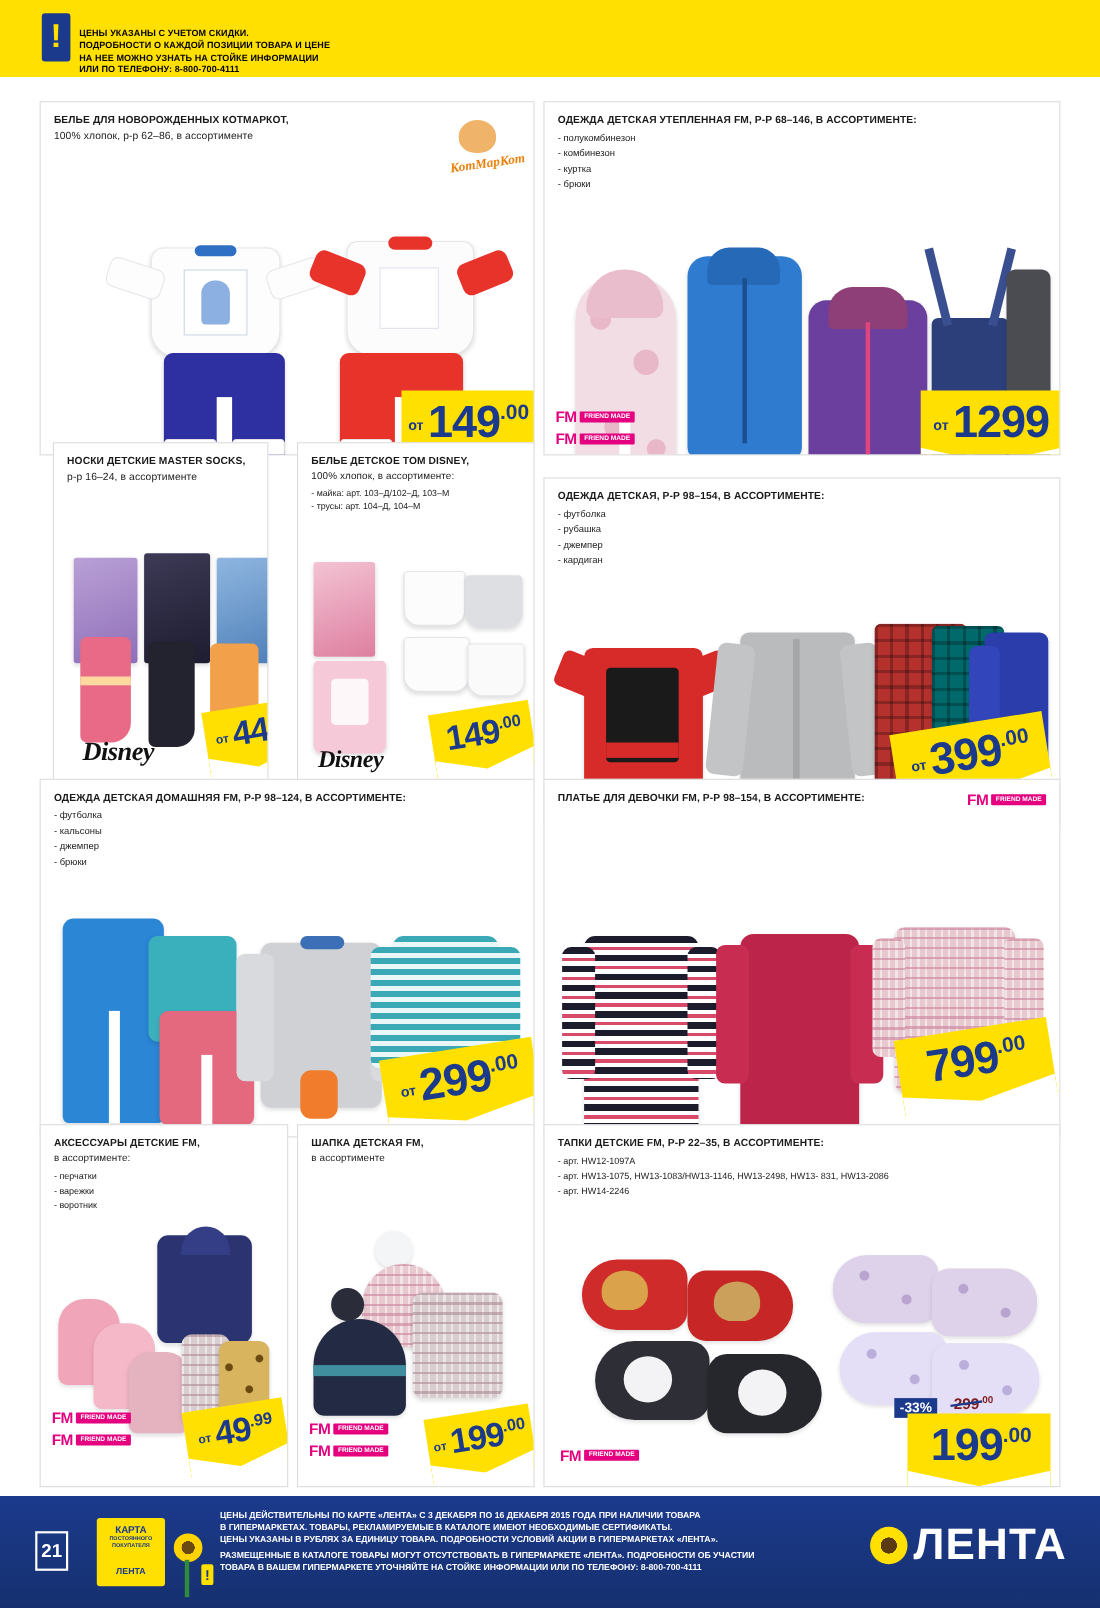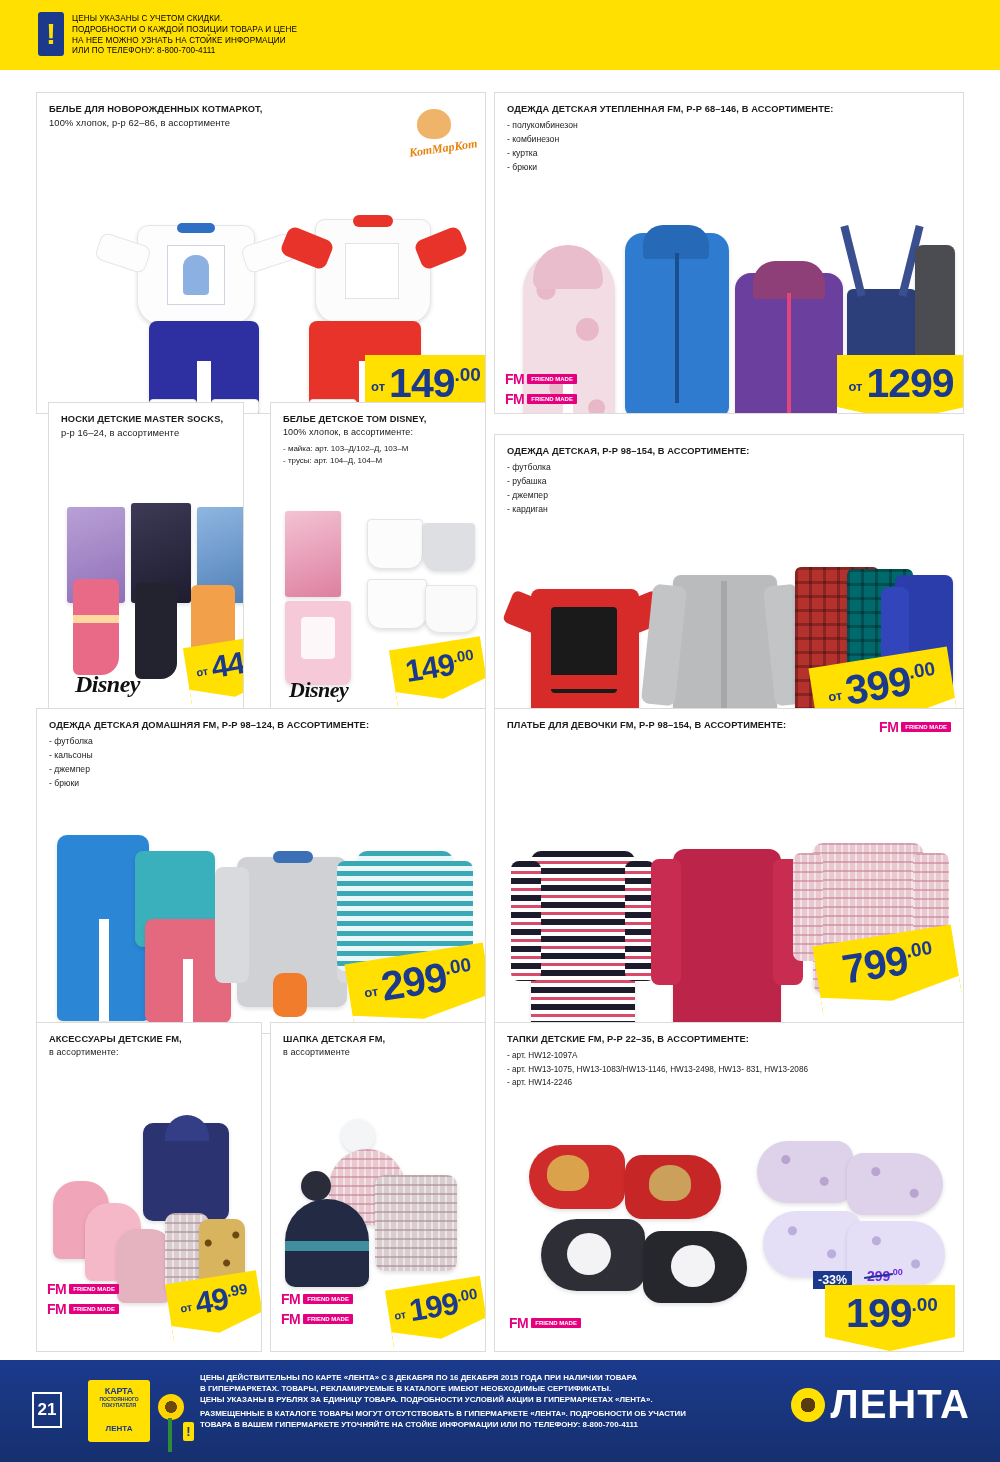--- a/index.html
+++ b/index.html
@@ -19,22 +19,22 @@
     position: absolute; left: 38px; top: 12px;
     display: flex; align-items: flex-start; gap: 8px;
   }
   .excl-badge {
     width: 26px; height: 44px; background: #1b3a8c; border-radius: 3px;
     color: #ffe000; font-weight: bold; font-size: 30px;
     display: flex; align-items: center; justify-content: center;
     line-height: 1;
   }
   .header-warn-text {
-    font-size: 8.2px; font-weight: normal; color: #000; line-height: 1.32;
-    text-transform: uppercase; letter-spacing: .1px; padding-top: 2px;
+    font-size: 8.2px; font-weight: bold; color: #000; line-height: 1.32;
+    text-transform: uppercase; letter-spacing: .1px; padding-top: 2px; margin-top: 12px;
   }
   .header-title {
     position: absolute; right: 26px; top: 22px;
     font-size: 24.5px; font-weight: bold; color: #1b3a8c;
     letter-spacing: .4px;
   }
   
   .page { position: absolute; left: 0; top: 70px; width: 1000px; height: 1290px; background: #fff; }
   .tile {
     position: absolute; background: #fff;
@@ -74,21 +74,21 @@
   .price .dec { font-size: 19px; position: relative; top: -16px; }
   .price.small .int { font-size: 31px; }
   .price.small .dec { font-size: 15px; top: -12px; }
   .price.small .ot { font-size: 11px; top: -4px; }
   .price.tilt { transform: rotate(-9deg); }
   .disc {
     position: absolute; background: #1b3a8c; color: #fff;
     font-size: 12.5px; font-weight: bold; padding: 2px 5px;
   }
   .oldprice {
-    position: absolute; color: #6d28d9; font-weight: bold; font-size: 14px;
+    position: absolute; color: #7f1d1d; font-weight: bold; font-size: 14px;
   }
   .oldprice .strike {
     position: relative;
   }
   .oldprice .strike::after {
     content: ""; position: absolute; left: -3px; right: -3px; top: 48%;
     height: 2px; background: #1b3a8c; transform: rotate(-8deg);
   }
   .oldprice sup { font-size: 9px; }
   
@@ -492,20 +492,25 @@
         <span class="notch"></span>
       </div>
     </div>
   </div>
 
   <div class="tile" style="left:36px; top:952px; width:226px; height:330px;">
     <div class="tile-inner">
       <div class="txtblock">
         <div class="ttl">АКСЕССУАРЫ ДЕТСКИЕ FM,</div>
         <div class="ttl" style="font-weight:normal;text-transform:none;font-size:9px;">в ассортименте:</div>
+        <div class="sub" style="font-size:8.2px;">
+          <div>- перчатки</div>
+          <div>- варежки</div>
+          <div>- воротник</div>
+        </div>
       </div>
 
       <div class="g shadow" style="left:106px; top:100px; width:86px; height:98px; background:#2b3470; border-radius:10px;"></div>
       <div class="g" style="left:128px; top:92px; width:44px; height:26px; background:#343e86; border-radius:22px 22px 0 0;"></div>
 
       <div class="g shadow" style="left:16px; top:158px; width:56px; height:78px; background:#f0a5b8; border-radius:24px 24px 8px 8px;"></div>
       <div class="g shadow" style="left:48px; top:180px; width:56px; height:78px; background:#f5b8c8; border-radius:24px 24px 8px 8px;"></div>
       <div class="g shadow" style="left:80px; top:206px; width:54px; height:74px; background:#e5b2c0; border-radius:20px 20px 8px 8px;"></div>
       <div class="g shadow knit-pink" style="left:128px; top:190px; width:44px; height:82px; border-radius:10px; filter:grayscale(.6);"></div>
       <div class="g shadow leo" style="left:162px; top:196px; width:46px; height:80px; border-radius:10px;"></div>

